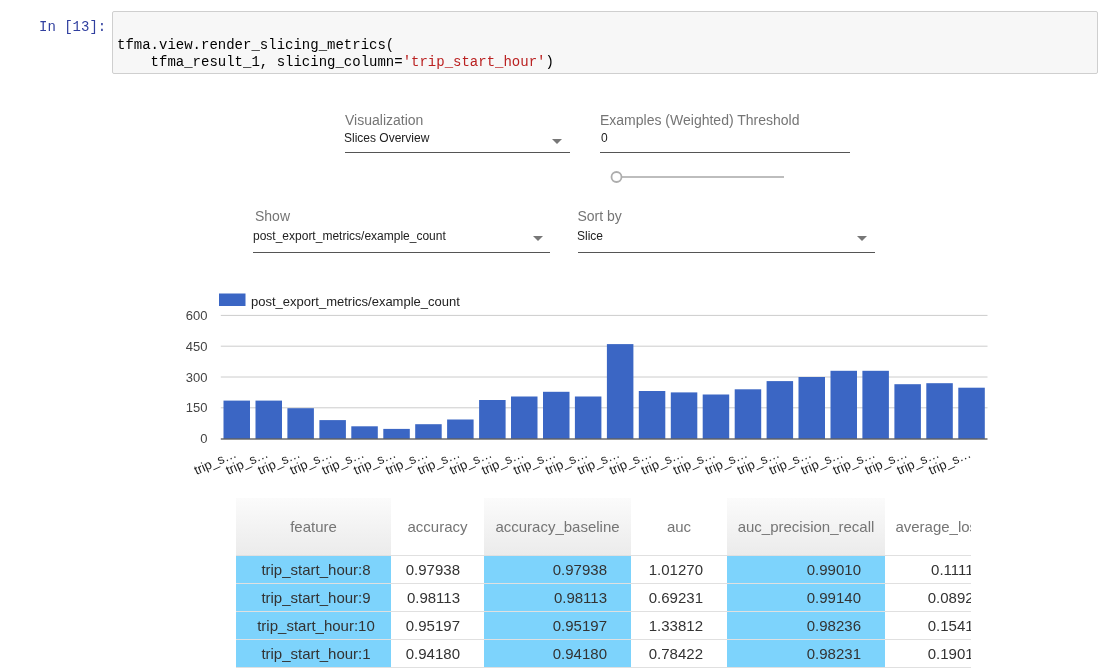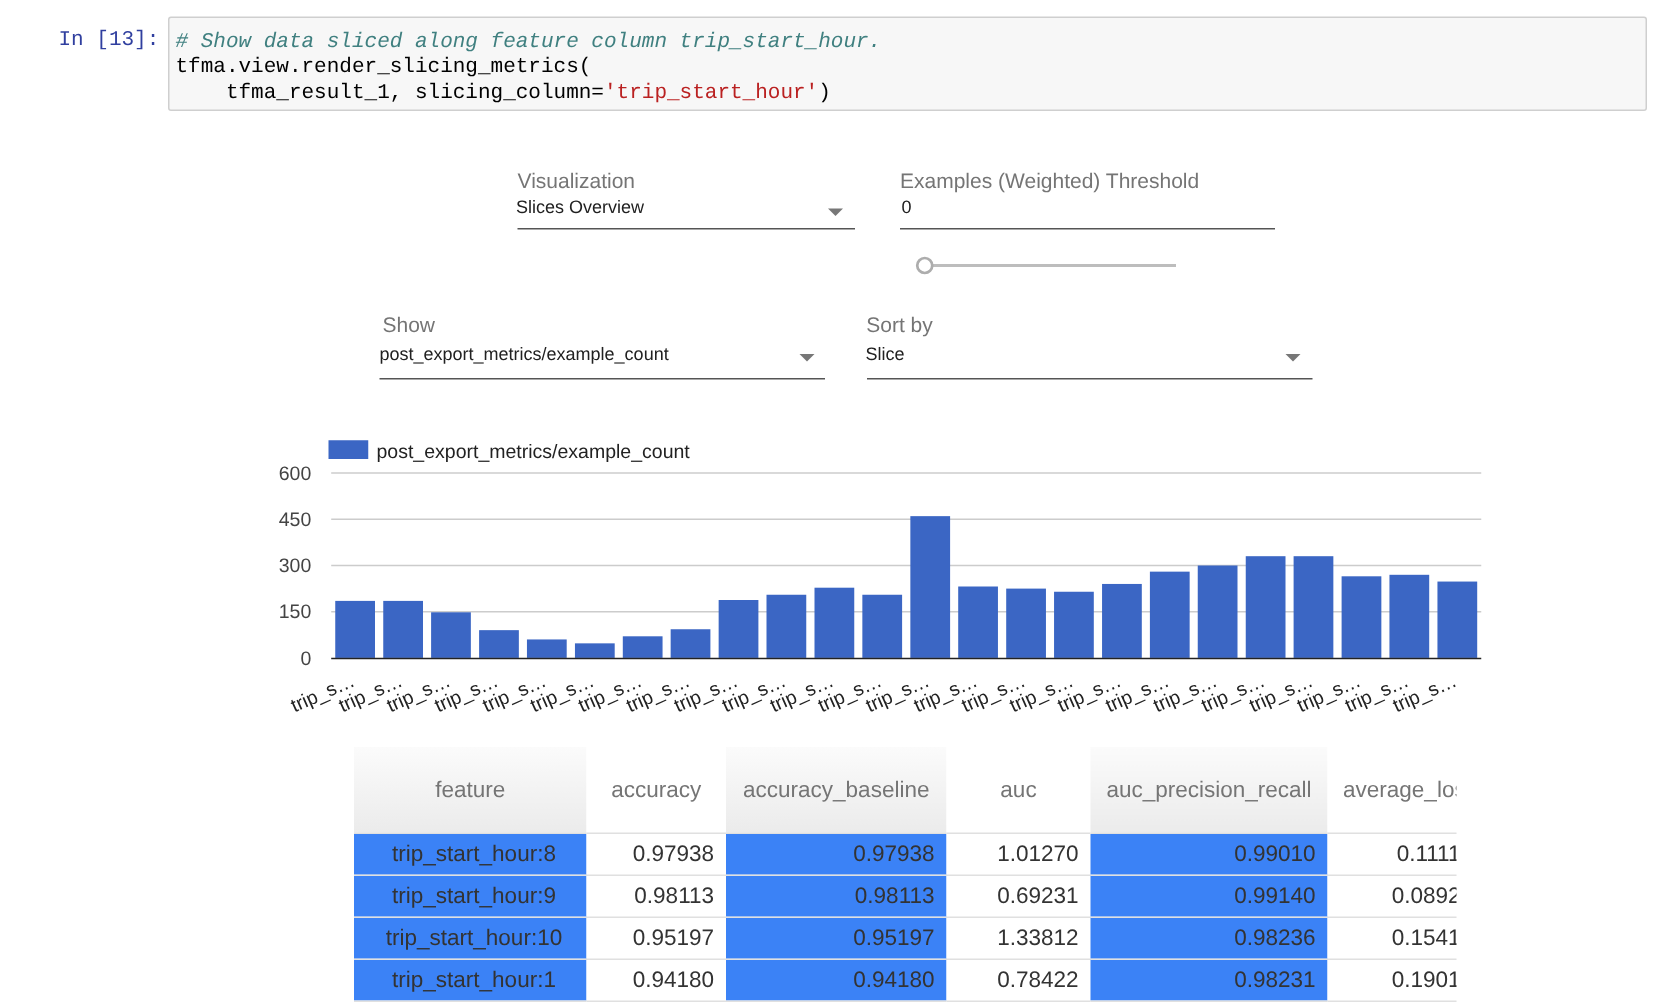--- a/index.html
+++ b/index.html
@@ -10,30 +10,30 @@
 .str { color:#BA2121; }
 .lbl { font-size:14px; color:#757575; }
 .val { font-size:12px; color:#212121; }
 .uline { height:1px; background:#555; }
 .arrow { width:0; height:0; border-left:5.2px solid transparent; border-right:5.2px solid transparent; border-top:5.2px solid #777; }
 #tblwrap { position:absolute; left:236px; top:498px; width:735px; height:175px; overflow:hidden; }
 table { border-collapse:collapse; table-layout:fixed; width:759px; font-size:15px; }
 th { height:57.5px; font-weight:normal; color:#757575; text-align:center; background:#fff; }
 th.sh { background:linear-gradient(#fbfbfb,#ebebeb); }
 td { height:27.95px; color:#333; border-top:1px solid #e0e0e0; background:#fff; }
-td.sh { background:#3b82f6; }
+td.sh { background:#7dd3fc; }
 td.ft { text-align:center; padding-left:5px; }
-td.num { text-align:right; padding-right:8px; }
+td.num { text-align:right; padding-right:24px; }
 td.last { padding-right:13px; }
 thead tr { border-bottom:1px solid #d9d9d9; }
 tbody tr:last-child td { border-bottom:1px solid #e0e0e0; }
 </style></head><body>
 <div class="abs" id="prompt">In [13]:</div>
 <div class="abs" id="cellbox"></div>
-<div class="abs" id="code"><span class="cmt"># Show data sliced along feature column trip_start_hour.</span>
+<div class="abs" id="code">
 tfma.view.render_slicing_metrics(
     tfma_result_1, slicing_column=<span class="str">'trip_start_hour'</span>)</div>
 
 <div class="abs lbl" style="left:345px;top:112px">Visualization</div>
 <div class="abs val" style="left:344px;top:131px">Slices Overview</div>
 <div class="abs uline" style="left:344.5px;top:152px;width:225px"></div>
 <div class="abs arrow" style="left:551.8px;top:138.7px"></div>
 
 <div class="abs lbl" style="left:600px;top:112px">Examples (Weighted) Threshold</div>
 <div class="abs val" style="left:601px;top:131px">0</div>

